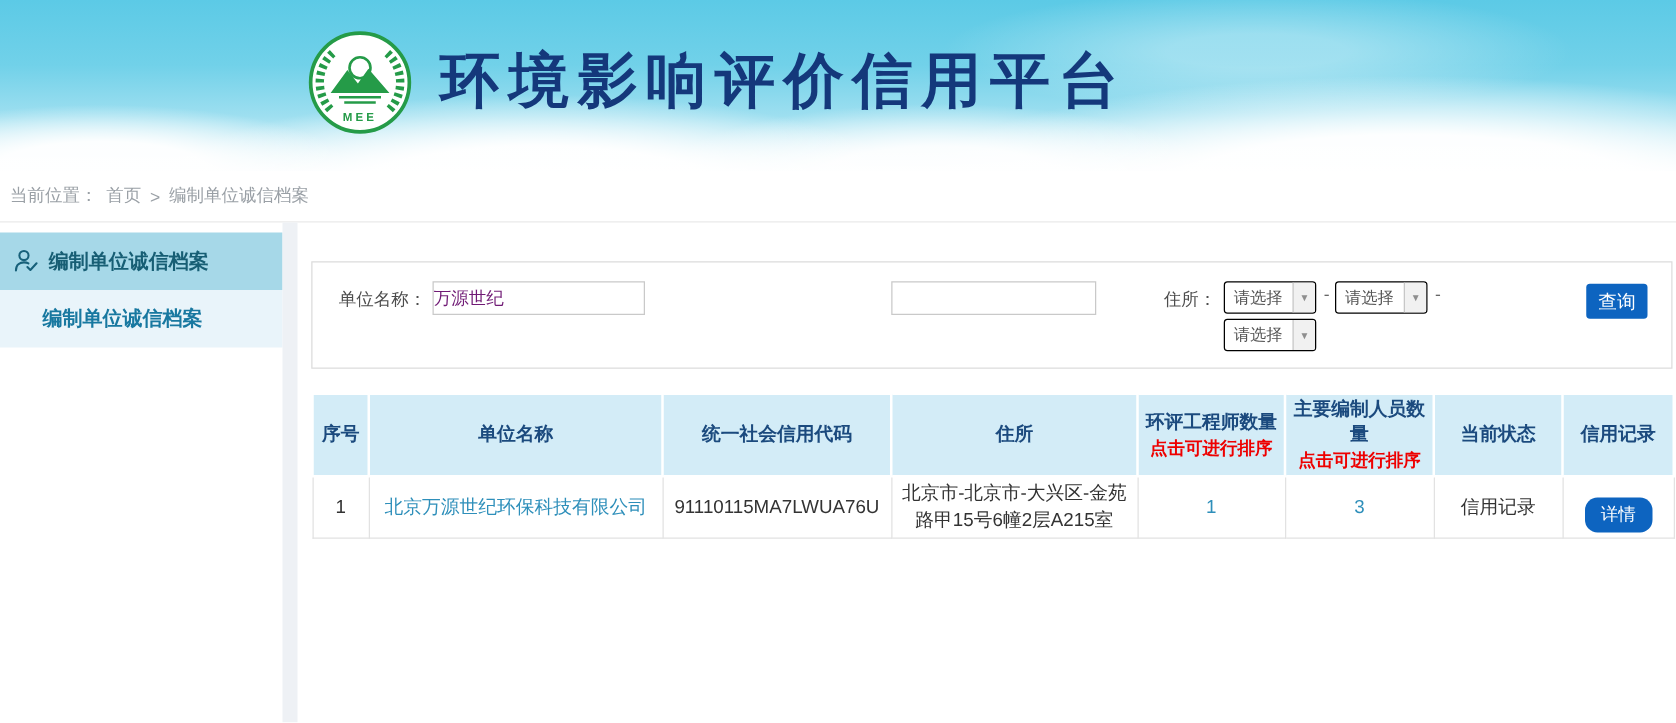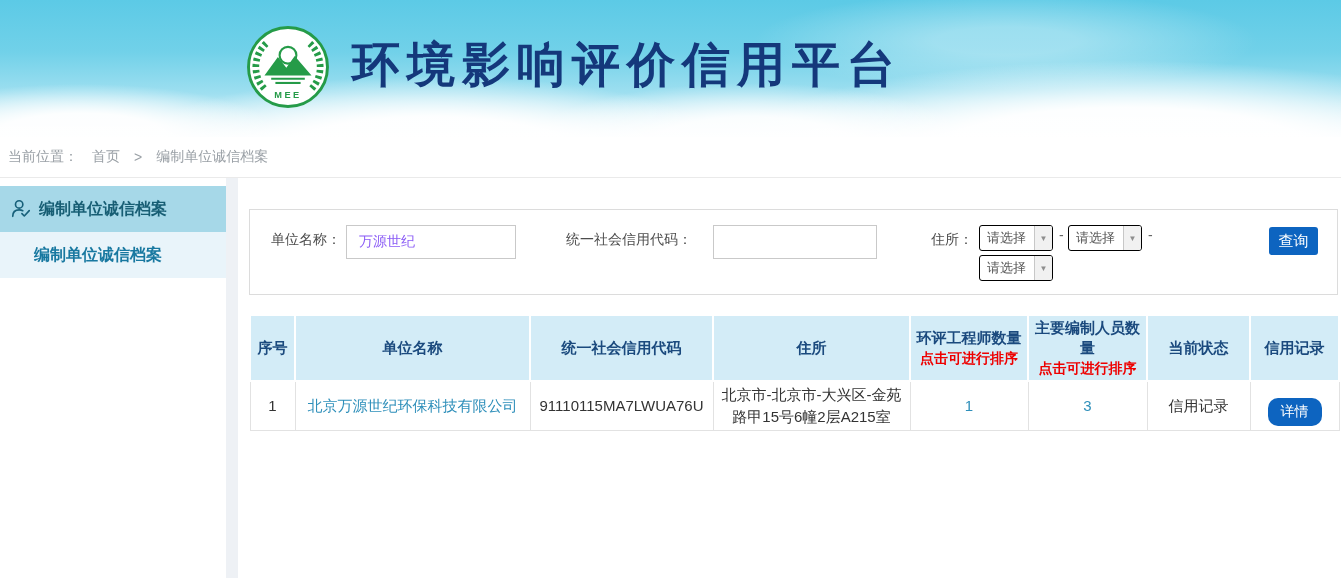--- a/index.html
+++ b/index.html
@@ -18,21 +18,21 @@
       linear-gradient(180deg,#5ccae6 0%,#71d1e9 38%,#9edff0 68%,#ddf3f9 90%,#f7fcfe 100%);
   }
   .logo{ margin-right:22px; flex:0 0 auto; }
   .page-title{
     font-size:48px; font-weight:bold; letter-spacing:7px;
     color:var(--header-title,#14387b); margin-top:-8px;font-family:Liberation Serif, serif;
   }
 
   
   .breadcrumb{
-    height:41px; display:flex; align-items:center; gap:14px;
+    height:41px; display:flex; align-items:center; gap:7px;
     padding-left:8px; font-size:14px; color:#9aa0a6;
     border-bottom:1px solid #eaeaea; background:#fff;
   }
   .breadcrumb a{ color:#9aa0a6; text-decoration:none; cursor:pointer; }
 
   
   .body-row{ display:flex; height:400px; }
   .sidebar{ width:226px; padding-top:8px; }
   .side-divider{ width:12px; background:#eef1f5; margin-top:0; }
   .main{ flex:1; padding-left:11px; }
@@ -50,22 +50,22 @@
     font-size:16px; font-weight:bold; cursor:pointer;
   }
 
   
   .search-panel{
     position:relative; margin-top:31px; width:1089px; height:86px;
     border:1px solid #dcdcdc; background:#fff;text-decoration:underline;
   }
   .sp-label{ position:absolute; font-size:14px; color:#4d4d4d; line-height:26px; top:16px; }
   .sp-input{
-    position:absolute; top:15px; height:34px; border:1px solid #c9c9c9;
-    font-size:14px; color:#8b5cf6; padding:0 12px; outline:none; background:#fff;
+    position:absolute; top:15px; height:27px; border:1px solid #c9c9c9;
+    font-size:14px; color:#701a75; padding:0 0; outline:none; background:#fff;
   }
   .sel{
     position:absolute; width:74px; height:26px; display:flex;
     border:1px solid #000000; border-radius:3px; background:#fff;
     cursor:pointer; overflow:hidden;
   }
   .sel .txt{ flex:1; font-size:13px; color:#555; line-height:24px; padding-left:7px; }
   .sel .arr{
     width:18px; background:#f1f1f1; border-left:1px solid #c7c7c7;
     display:flex; align-items:center; justify-content:center;
@@ -144,21 +144,20 @@
     </div>
   </div>
 
   <div class="side-divider"></div>
 
   <div class="main">
 
     <div class="search-panel">
       <span class="sp-label" style="left:21px;">单位名称：</span>
       <input class="sp-input" style="left: 96px; width: 170px;" value="万源世纪">
-      <span class="sp-label" style="left:316px;">统一社会信用代码：</span>
       <input class="sp-input" style="left: 463px; width: 164px;" value="">
       <span class="sp-label" style="left:681px;">住所：</span>
 
       <div class="sel" style="left:729px; top:15px;">
         <span class="txt">请选择</span>
         <span class="arr">▼</span>
       </div>
       <span class="dash" style="left:809px;">-</span>
       <div class="sel" style="left:818px; top:15px;">
         <span class="txt">请选择</span>

